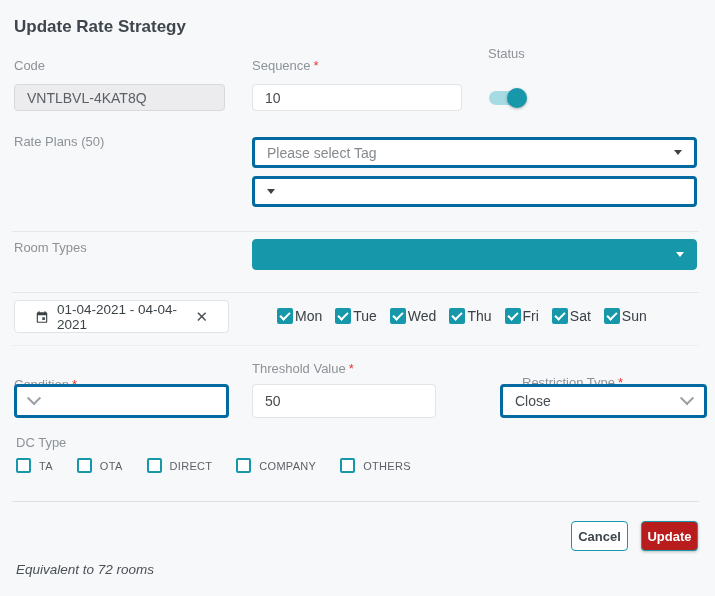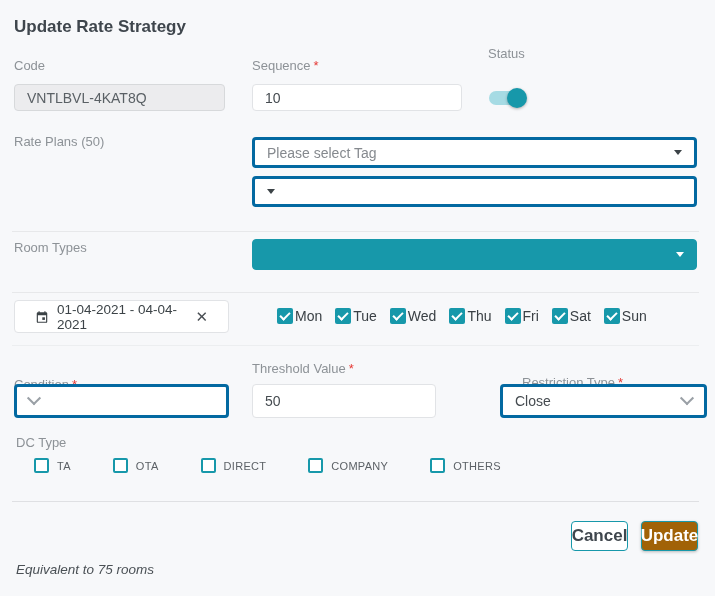--- a/index.html
+++ b/index.html
@@ -55,30 +55,30 @@
     width:16px;height:16px;border-radius:2px;box-sizing:border-box;position:relative;cursor:pointer;
     flex:none;
   }
   .cb.checked{background:#1798aa;}
   .cb.checked::after{
     content:"";position:absolute;left:5px;top:2px;width:4px;height:8px;
     border:solid #fff;border-width:0 2px 2px 0;transform:rotate(45deg);
   }
   .cb.unchecked{background:#fff;border:2px solid #1798aa;width:15px;height:15px;}
   .dc-row{display:flex;align-items:center;gap:24px;}
-  .dc-item{display:flex;align-items:center;gap:8px;font-size:11px;color:#5c6166;letter-spacing:.3px;margin-left:18px;}
+  .dc-item{display:flex;align-items:center;gap:8px;font-size:11px;color:#5c6166;letter-spacing:.3px;}
   .divider{position:absolute;left:12px;right:16px;height:1px;background:#e7e8ea;}
   .divider.strong{background:#dfe0e3;}
   .divider.faint{background:#eceef0;}
   .btn{
-    border-radius:4px;font-size:17px;font-weight:700;display:flex;align-items:center;justify-content:center;
+    border-radius:4px;font-size:13px;font-weight:700;display:flex;align-items:center;justify-content:center;
     cursor:pointer;box-sizing:border-box;font-family:"Liberation Sans", sans-serif;
   }
   .btn-cancel{background:#fff;border:1px solid #1798aa;color:#3f464d;}
-  .btn-update{background:#a16207;border:1px solid #1798aa;color:#fff;box-shadow:0 1px 3px rgba(0,0,0,.25);}
+  .btn-update{background:#b91c1c;border:1px solid #1798aa;color:#fff;box-shadow:0 1px 3px rgba(0,0,0,.25);}
   .footer-note{font-size:13.5px;font-style:italic;color:#4a5055;}
   .cal-svg{flex:none;display:block;}
 </style>
 </head>
 <body>
 
 <div class="abs page-title" style="left:14px;top:17px;">Update Rate Strategy</div>
 
 <div class="abs field-label" style="left:14px;top:58px;">Code</div>
 <div class="abs" style="left:14px;top:84px;width:211px;">
@@ -202,13 +202,13 @@
       <span class="cb unchecked"></span>
       <span>OTHERS</span>
     </span>
 </div>
 
 <div class="divider strong" style="top:501px;"></div>
 
 <div class="abs btn btn-cancel" style="left:571px;top:521px;width:57px;height:30px;">Cancel</div>
 <div class="abs btn btn-update" style="left:641px;top:521px;width:57px;height:30px;">Update</div>
 
-<div class="abs footer-note" style="left:16px;top:562px;">Equivalent to 75 rooms</div>
+<div class="abs footer-note" style="left:16px;top:562px;">Equivalent to 72 rooms</div>
 
 </body></html>

